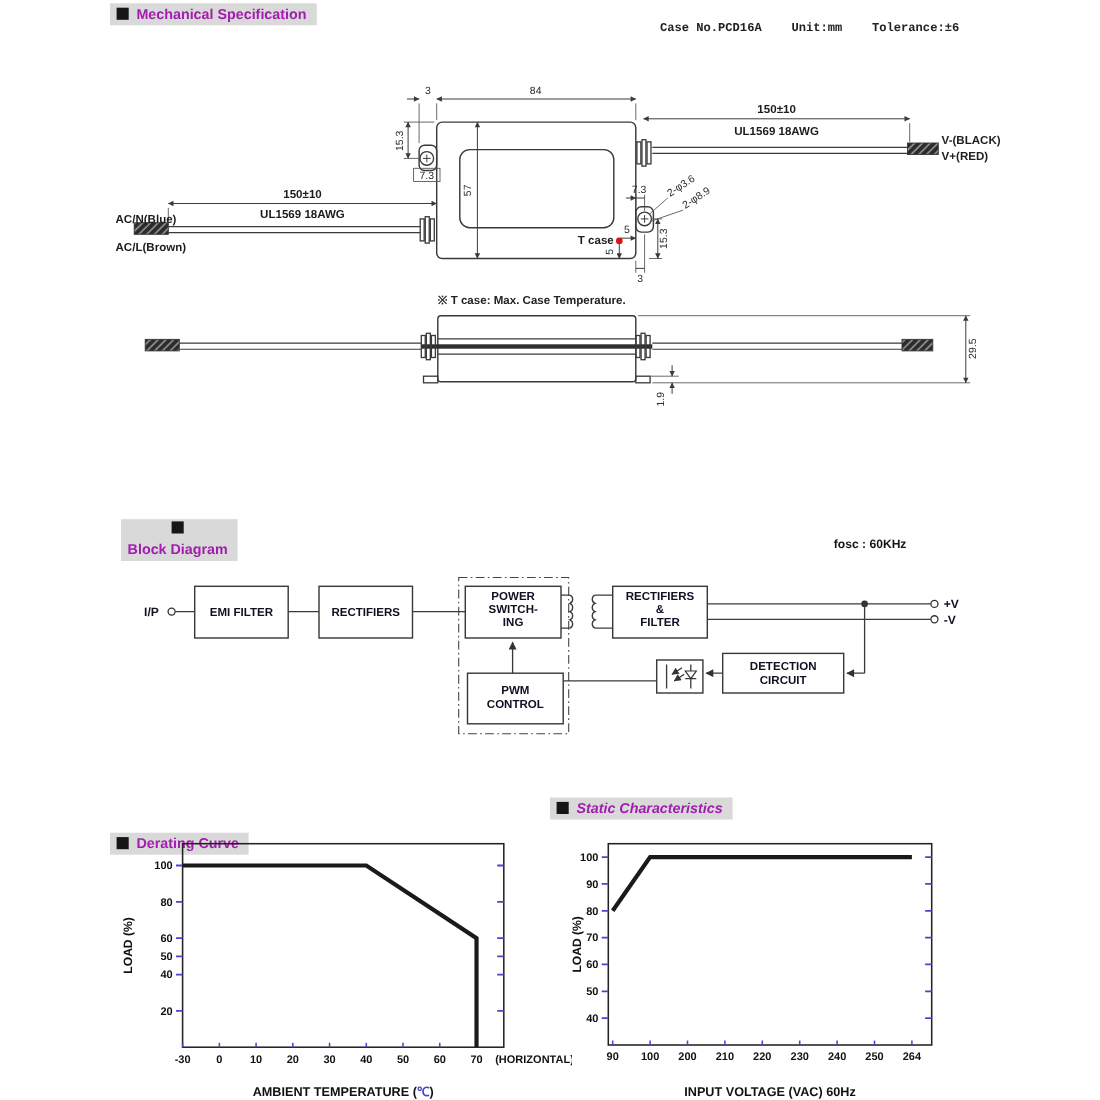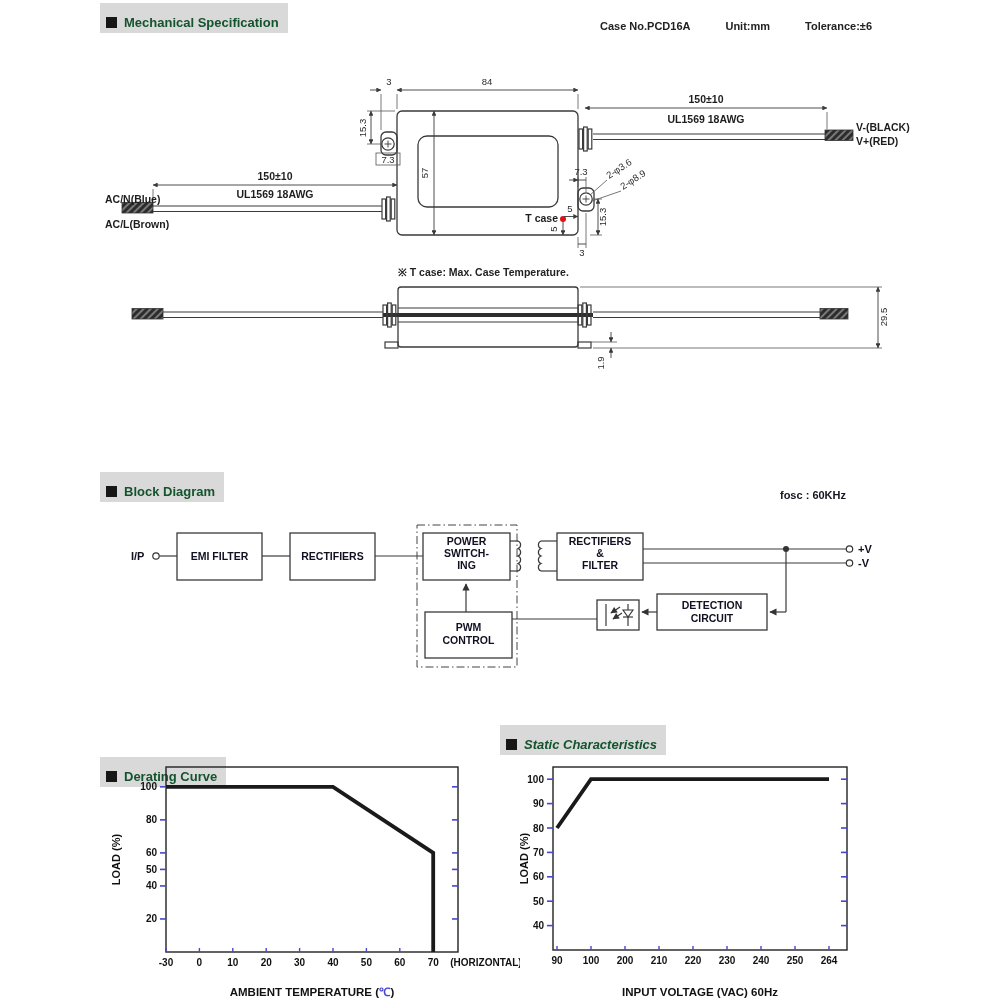--- a/index.html
+++ b/index.html
@@ -1,32 +1,32 @@
 <!DOCTYPE html>
 <html><head>
 <meta charset="utf-8">
 <style>
   html,body{margin:0;padding:0;}
   body{
     width:1000px;height:1000px;position:relative;background:#ffffff;
     font-family:"Liberation Sans",sans-serif;color:#1a1a1a;overflow:hidden;
   }
   .sec-header{
-    position:absolute;background:#d9d9d9;padding:12px 9px 3px 6px;
+    position:absolute;background:#d9d9d9;padding:2px 9px 3px 6px;
     display:flex;align-items:center;gap:7px;
-    font-weight:bold;font-size:13px;color:#14532d;white-space:nowrap;
+    font-weight:bold;font-size:13px;color:#a21caf;white-space:nowrap;
   }
   .sq{width:11px;height:11px;background:#161616;flex:0 0 auto;}
   .info-row{
     position:absolute;left:600px;top:20px;width:272px;
     display:flex;justify-content:space-between;
-    font-size:11px;font-weight:600;color:#222;
+    font-size:11px;font-weight:600;color:#222;font-family:Liberation Mono, monospace;
   }
   .fosc{
-    position:absolute;left:758px;top:489px;width:110px;text-align:center;
+    position:absolute;left:758px;top:489px;width:110px;text-align:left;
     font-size:11px;font-weight:bold;color:#15151f;
   }
   .abs{position:absolute;}
   svg text{font-family:"Liberation Sans",sans-serif;}
   .dim-t{font-size:9.5px;fill:#2c2c2c;}
   .lbl-t{font-size:10.5px;font-weight:600;fill:#1d1d1d;}
   .note-t{font-size:10.5px;font-weight:600;fill:#222;}
   .blk-t{font-size:10.5px;font-weight:bold;fill:#101022;}
   .io-t{font-size:11px;font-weight:bold;fill:#101022;}
   .draw{stroke:#3a3a3a;stroke-width:1.2;fill:none;}
@@ -181,21 +181,21 @@
     <line class="dim" x1="788" y1="237" x2="788" y2="298" marker-start="url(#arr)" marker-end="url(#arr)"></line>
     <text class="dim-t" text-anchor="middle" transform="rotate(-90 797 267)" x="797" y="267">29.5</text>
 
     <line class="ext" x1="501" y1="292" x2="527" y2="292"></line>
     <line class="dim" x1="521" y1="282" x2="521" y2="292" marker-end="url(#arr)"></line>
     <line class="dim" x1="521" y1="308" x2="521" y2="298" marker-end="url(#arr)"></line>
     <text class="dim-t" text-anchor="middle" transform="rotate(-90 514 313)" x="514" y="313">1.9</text>
   </g>
 </svg>
 
-<div class="sec-header" style="left:100px;top:472px;">
+<div class="sec-header" style="left:110px;top:472px;flex-direction:column;">
   <span class="sq"></span>
   <span>Block Diagram</span>
 </div>
 <div class="fosc">fosc : 60KHz</div>
 
 <svg class="abs" style="left:90px;top:505px;" width="820" height="175" viewBox="0 0 820 175">
   <defs>
     <marker id="barr" viewBox="0 0 10 10" refX="9" refY="5" markerWidth="8" markerHeight="6" orient="auto">
       <path d="M0,0 L10,5 L0,10 z" fill="#333"></path>
     </marker>

